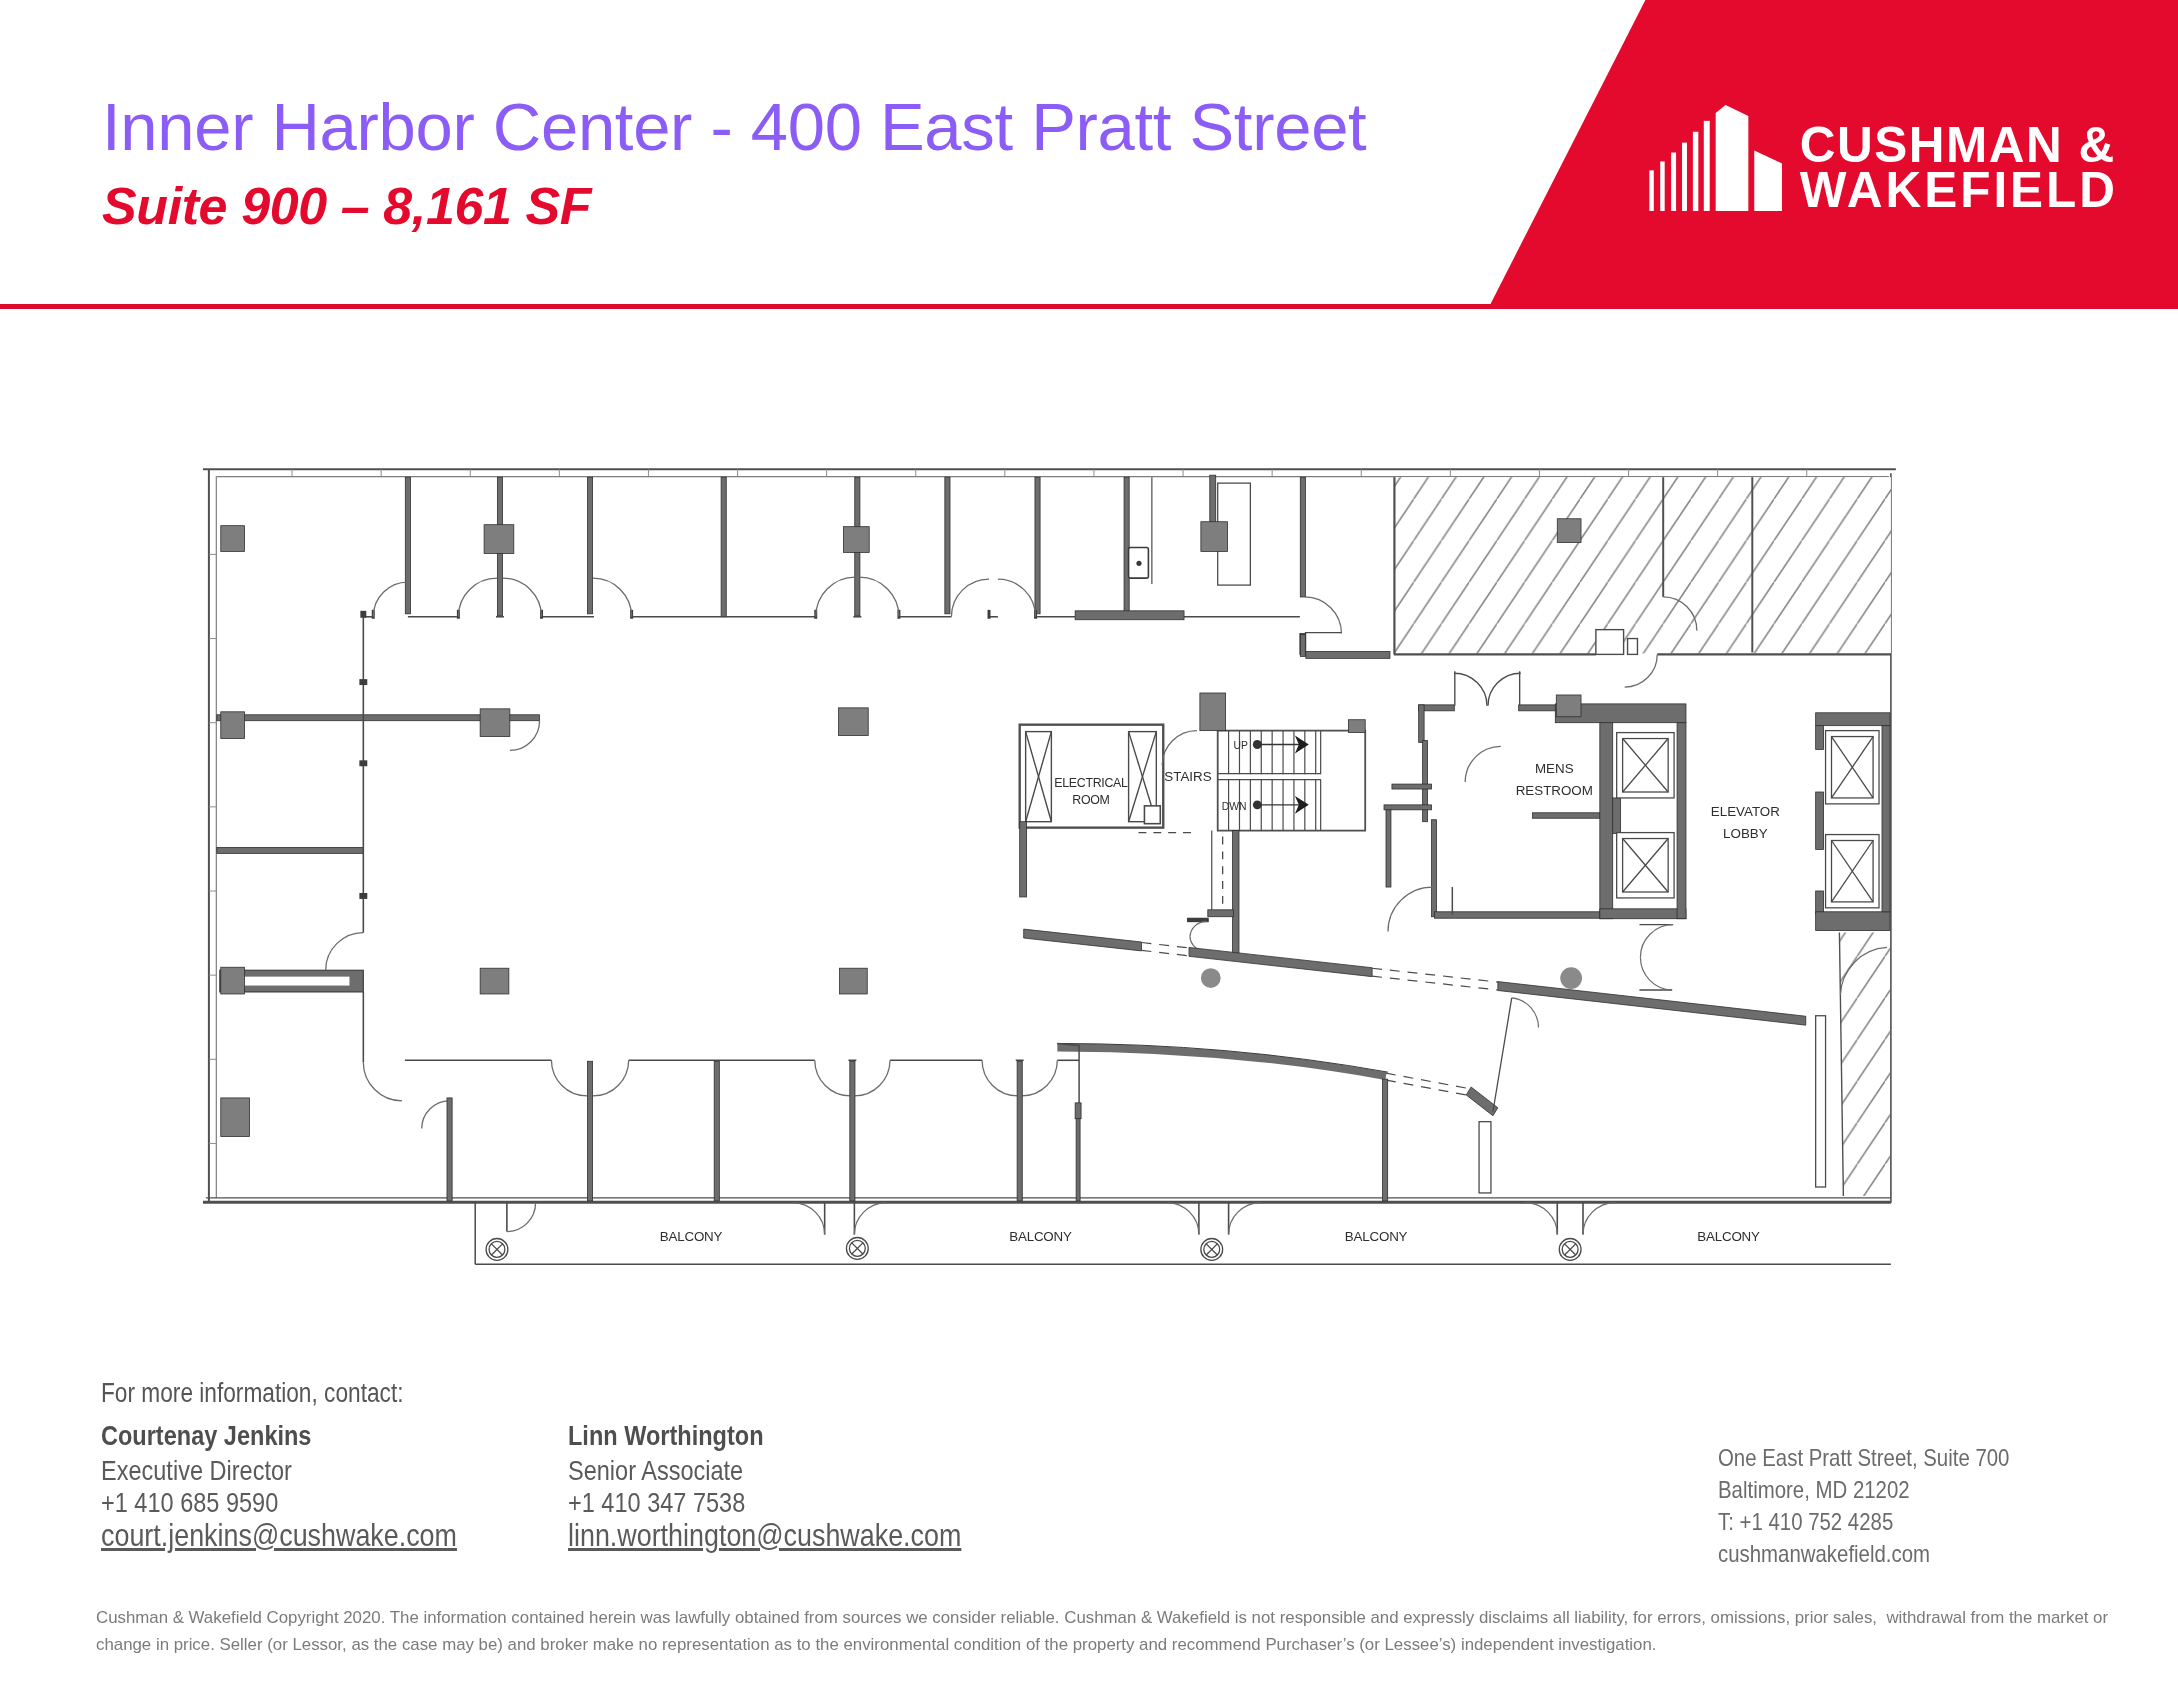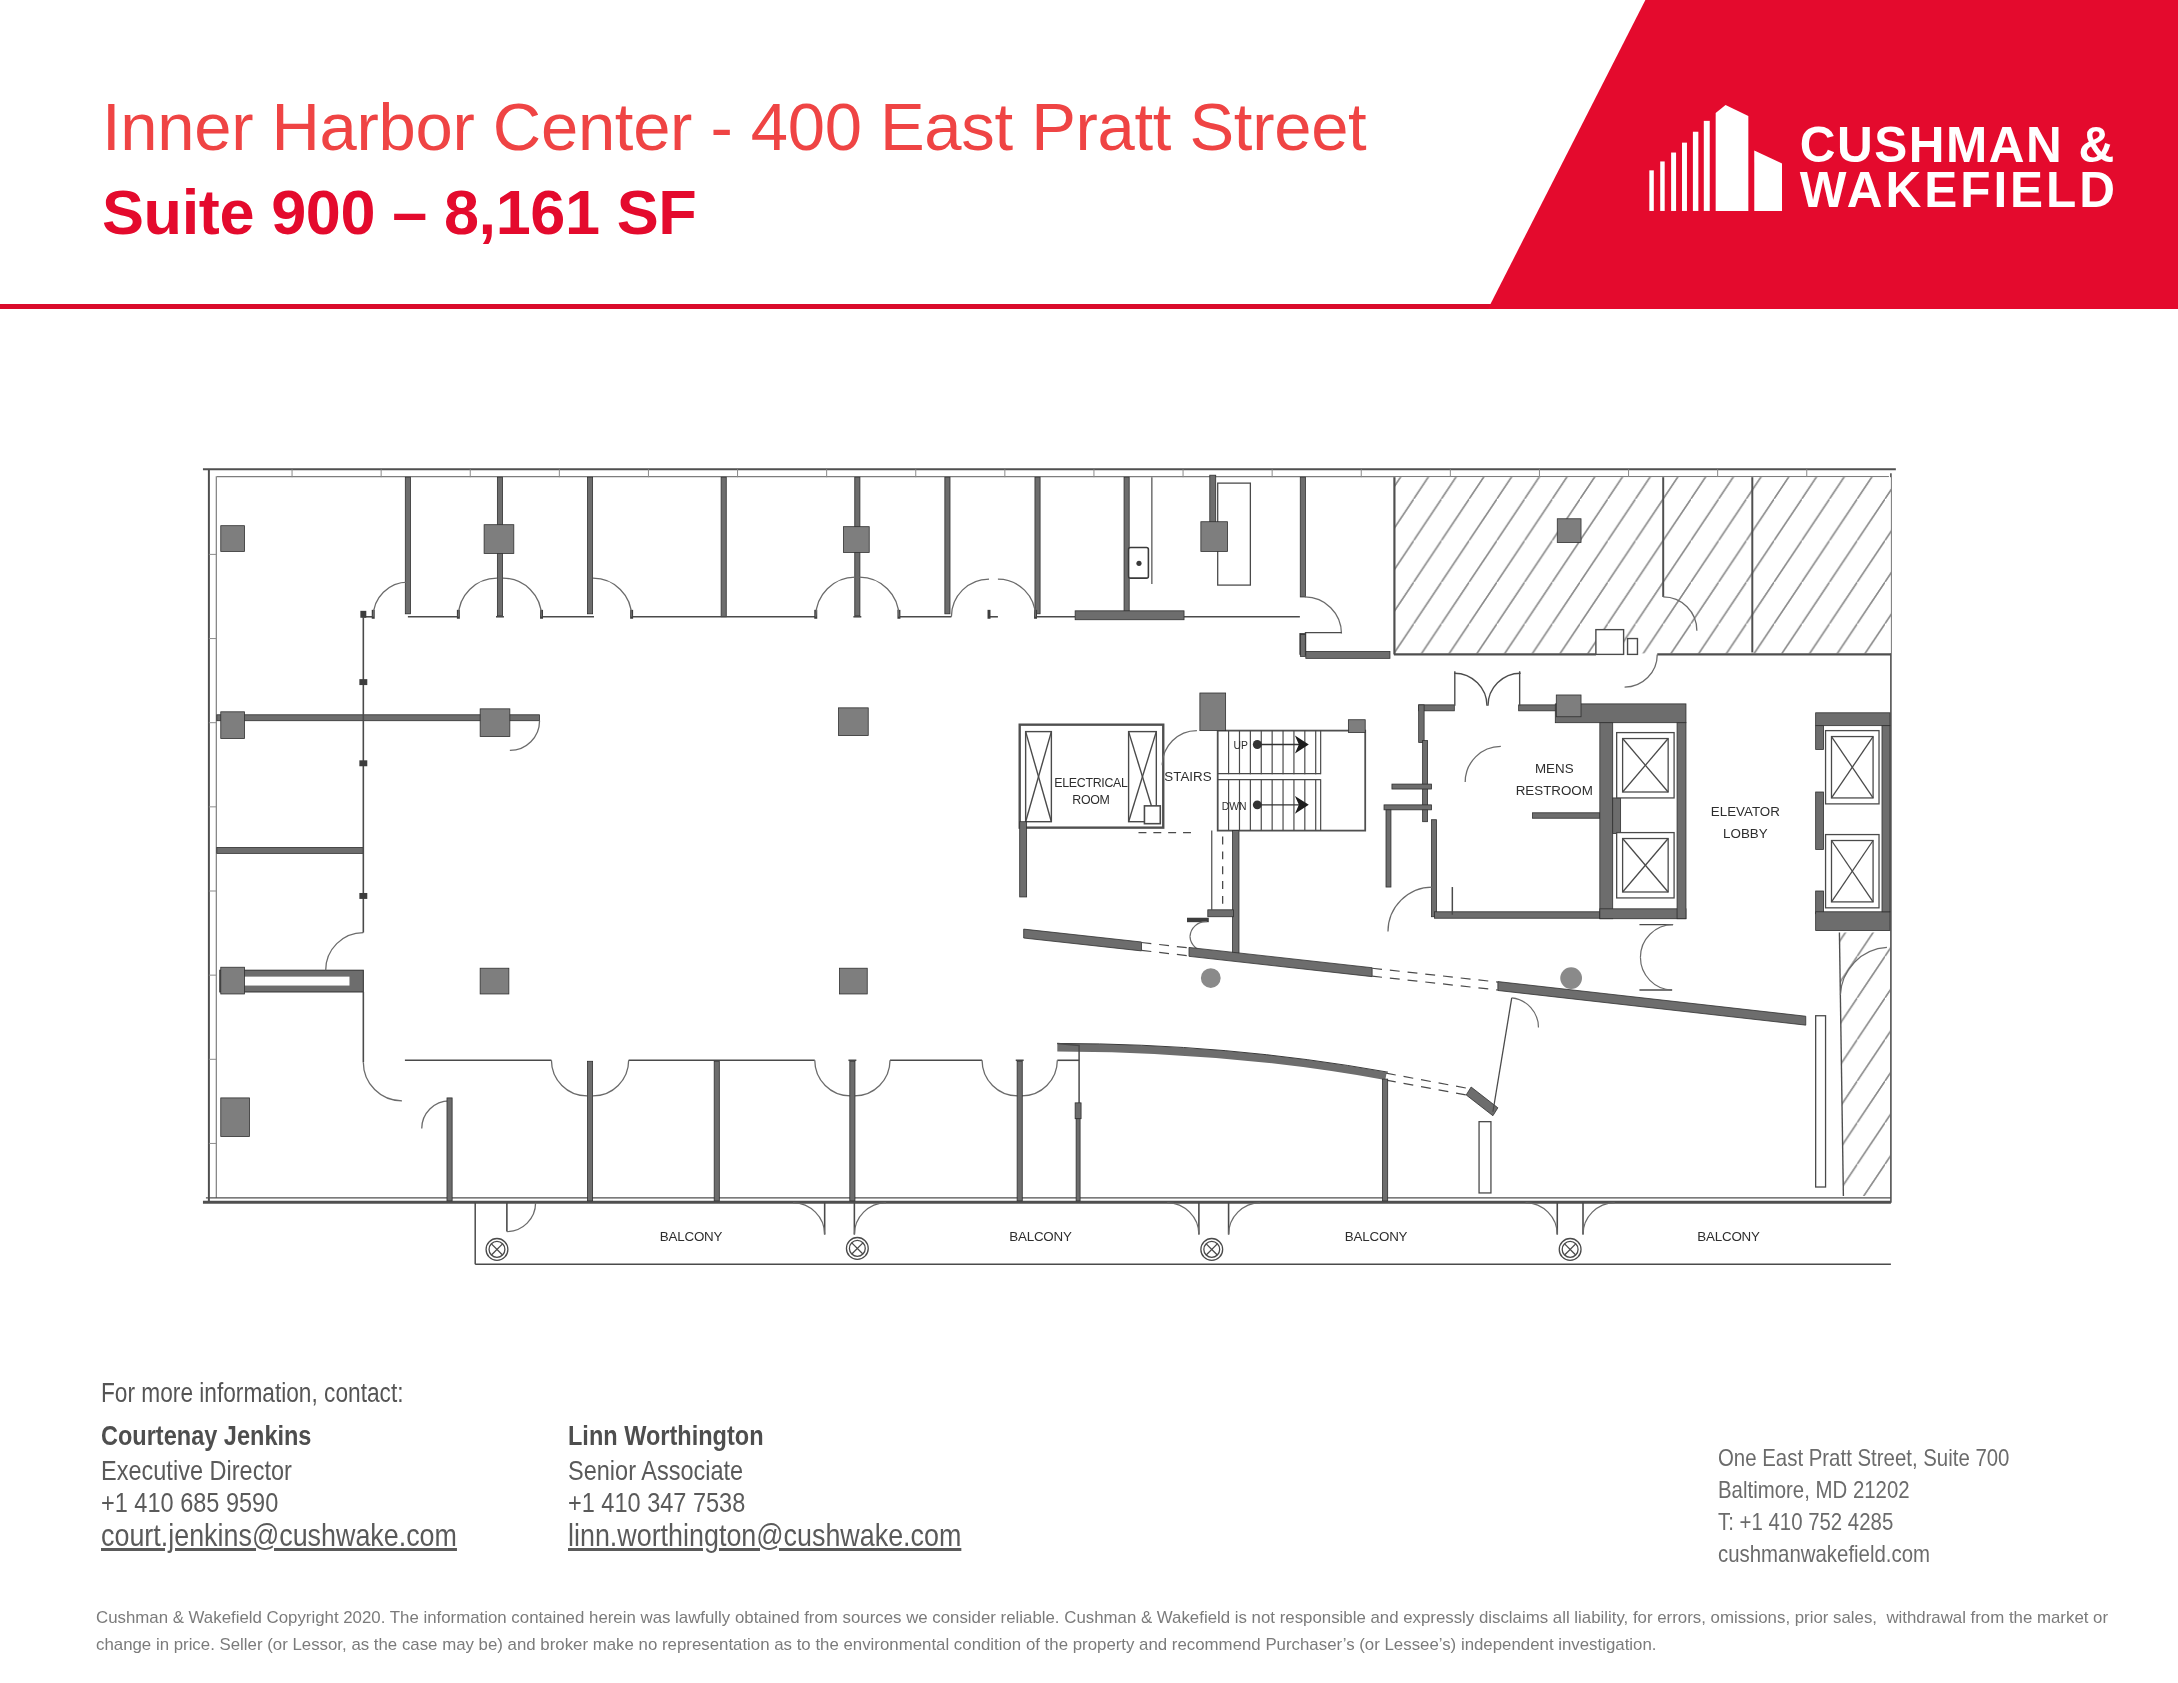--- a/index.html
+++ b/index.html
@@ -1,21 +1,21 @@
 <!DOCTYPE html>
 <html><head>
 <meta charset="utf-8">
 <style>
   html,body{margin:0;padding:0;}
   body{width:2178px;height:1683px;position:relative;background:#ffffff;
        font-family:"Liberation Sans", sans-serif;overflow:hidden;}
   .abs{position:absolute;}
   
-  .title1{left:102px;top:88px;font-size:67px;color:#ef4444;letter-spacing:-0.3px;}
-  .title2{left:102px;top:176px;font-size:63px;font-weight:bold;color:#e40a2d;letter-spacing:-0.4px;}
+  .title1{left:102px;top:88px;font-size:67px;color:#8b5cf6;letter-spacing:-0.3px;}
+  .title2{left:102px;top:176px;font-size:52px;font-weight:bold;color:#e40a2d;letter-spacing:-0.4px;font-style:italic;}
   .redline{left:0;top:304px;width:2178px;height:5px;background:#da0b2b;}
   .contact-head{left:101px;top:1378px;font-size:27px;color:#555555;transform:scaleX(0.84);transform-origin:0 0;}
   .col1{left:101px;top:1417px;transform:scaleX(0.84);transform-origin:0 0;}
   .col2{left:568px;top:1417px;transform:scaleX(0.84);transform-origin:0 0;}
   .cblock{font-size:28px;color:#5a5a5a;line-height:32px;}
   .cblock a{font-size:32px;}
   .cblock .nm{font-weight:bold;color:#4e4e4e;font-size:28px;line-height:38px;}
   .cblock a{color:#5a5a5a;text-decoration:underline;}
   .addr{left:1718px;top:1442px;font-size:24px;color:#6b6b6b;line-height:32px;transform:scaleX(0.85);transform-origin:0 0;}
   .fine{left:96px;top:1604px;width:2218px;font-size:17px;color:#7b7b7b;line-height:27px;transform:scaleX(0.99);transform-origin:0 0;}

